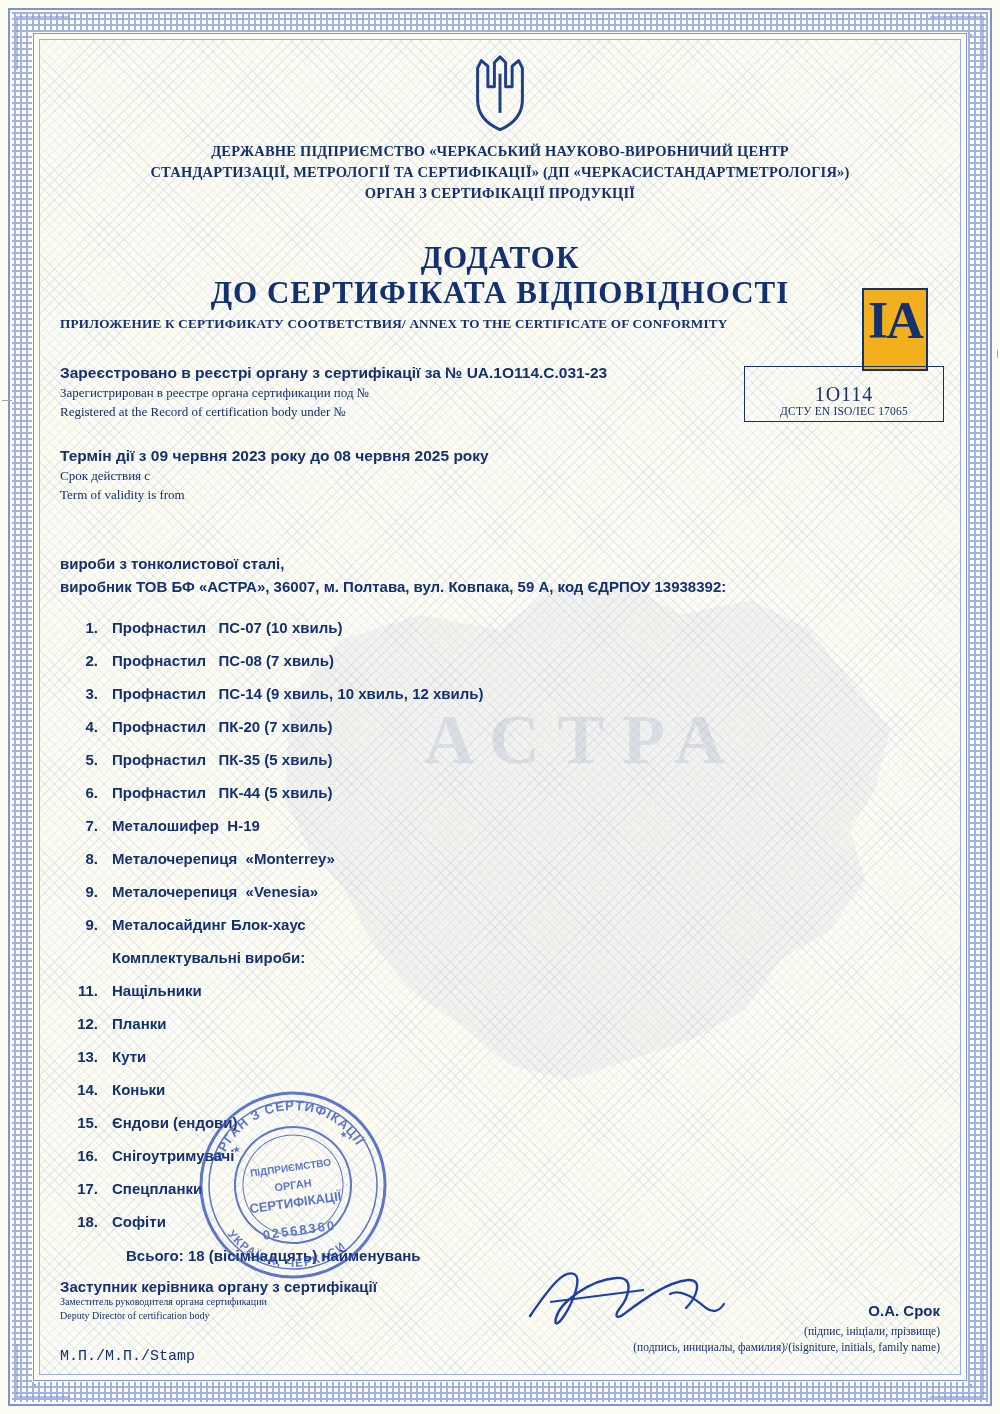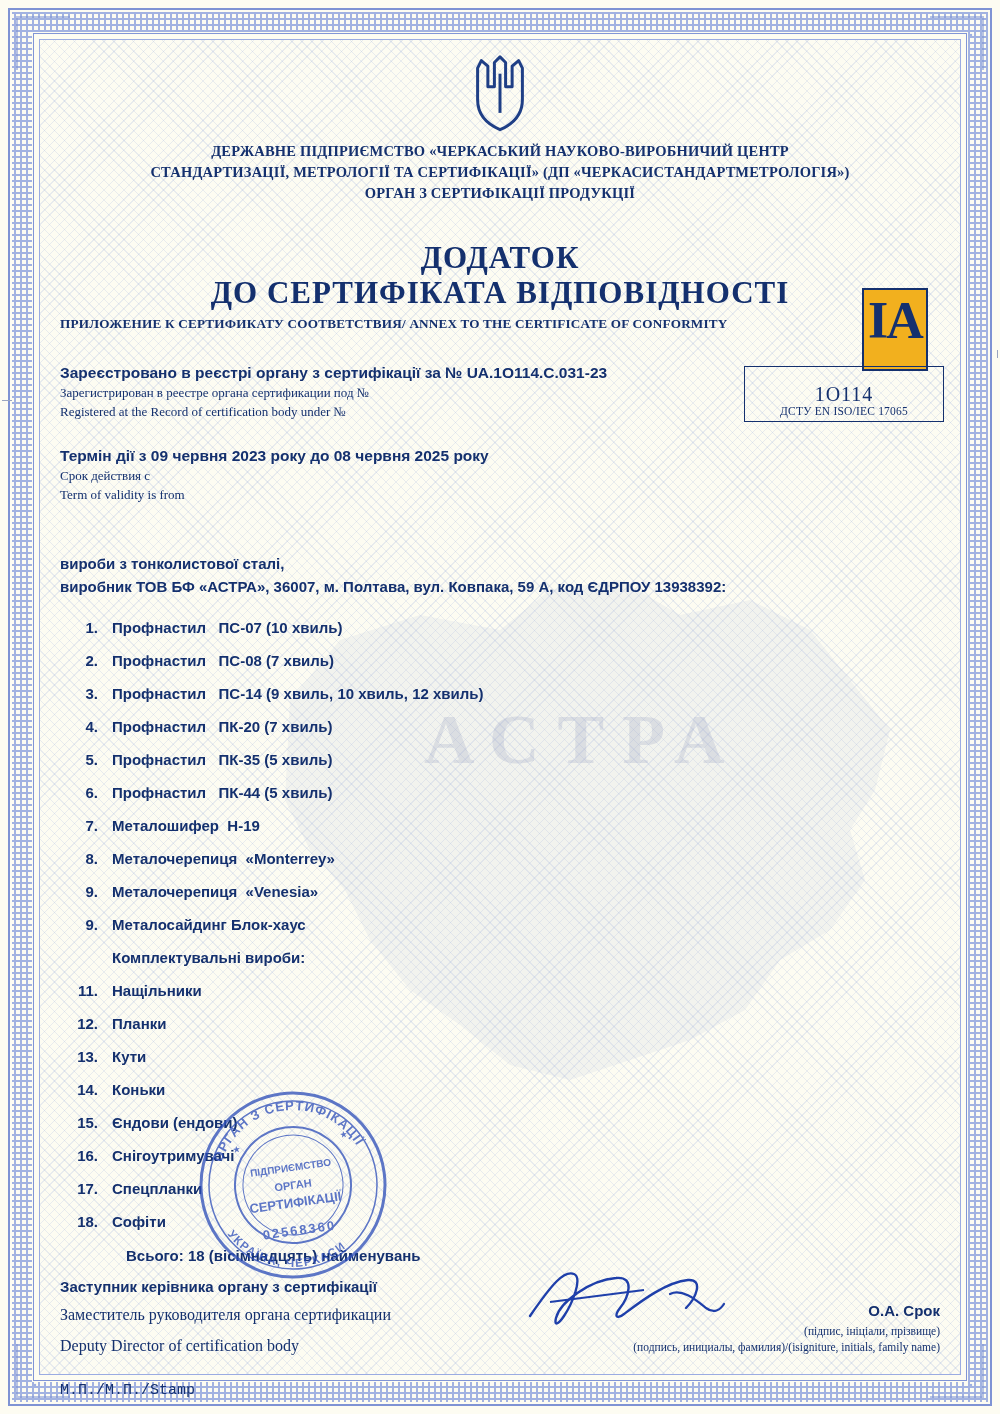--- a/index.html
+++ b/index.html
@@ -247,24 +247,24 @@
     position: relative;
     height: 130px;
   }
   .sig-role {
     font-size: 15px;
     font-weight: bold;
     color: #14306e;
   }
   .sig-role-sub {
     font-family: "Liberation Serif", serif;
-    font-size: 16px;
+    font-size: 10px;
     color: #14306e;
     line-height: 1.35;
-    margin-top: 9px;
+    margin-top: 0;
   }
   .stamp-label {
     margin-top: 26px;
     font-family: Liberation Mono, monospace;
     font-size: 15px;
     color: #14306e;
   }
   .sig-name {
     position: absolute;
     right: 0;

